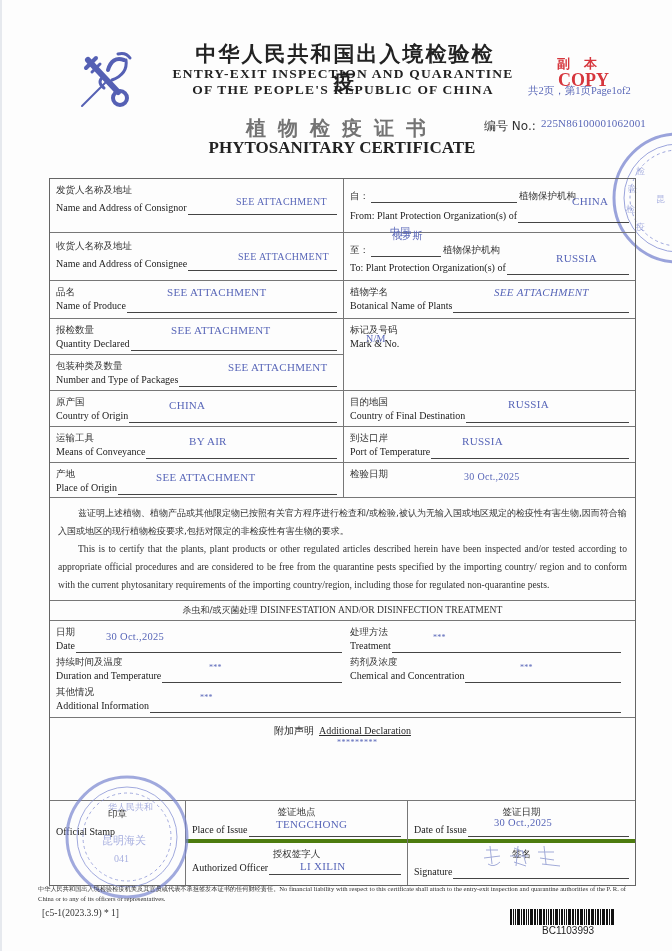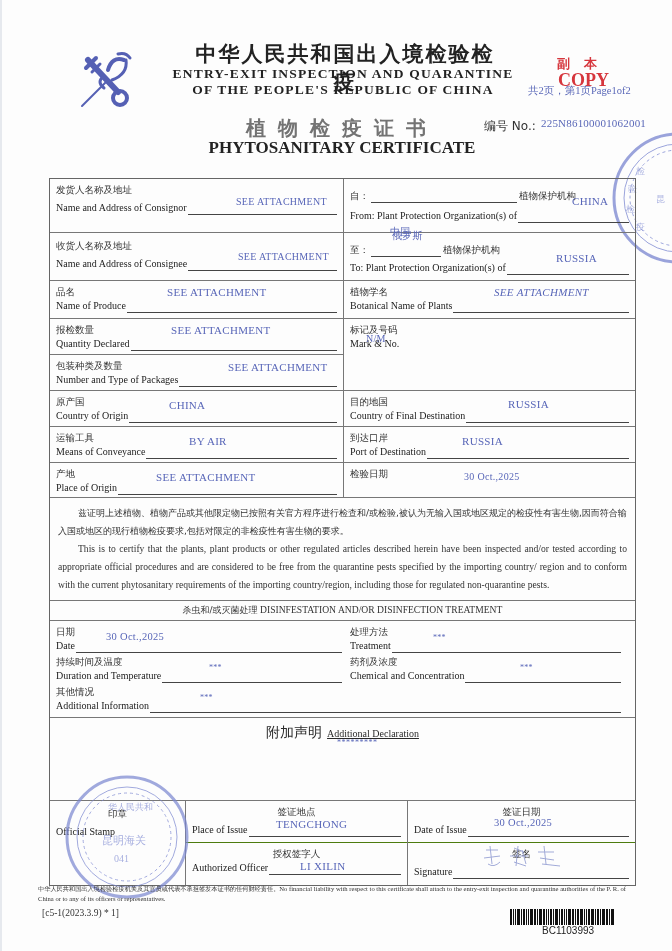--- a/index.html
+++ b/index.html
@@ -39,29 +39,29 @@
   .stmt { padding: 6px 8px; font-size: 9.6px; line-height: 18px; color: #333; }
   .stmt .cn { font-family: "DejaVu Sans", sans-serif; font-size: 9px; text-indent: 20px; }
   .stmt .en { text-indent: 20px; text-align: justify; }
   .treat-h { text-align: center; font-size: 9.6px; padding: 3px 0; color: #333; }
   .treat-h .cn { font-family: "DejaVu Sans", sans-serif; font-size: 9px; }
 
   .tgrid { display: grid; grid-template-columns: 294px 1fr; row-gap: 2px; padding: 4px 6px 4px 6px; }
   .tgrid .tc { position: relative; padding-right: 8px; }
 
   .addl { height: 82px; text-align: center; padding-top: 6px; font-size: 10px; position: relative; }
-  .addl .cn { font-family: Liberation Serif, serif; font-size: 14px; }
+  .addl .cn { font-family: Liberation Serif, serif; font-size: 10px; }
   .addl .stars { position: absolute; left: 287px; top: 20px; font-size: 8px; color: #5866b8; letter-spacing: 0.5px; }
 
   .sign-row { display: flex; }
   .sign-stamp { width: 136px; border-right: 1px solid #777; padding: 6px 6px; position: relative; }
   .sign-mid { width: 222px; border-right: 1px solid #777; }
   .sign-right { flex: 1; }
   .sign-sub { height: 42px; padding: 4px 6px; position: relative; }
-  .sign-sub.top { border-bottom: 1px solid #4d7c0f; }
+  .sign-sub.top { border-bottom: 4px solid #4d7c0f; }
 
   .foot-liab { position: absolute; left: 36px; top: 884px; width: 600px; font-size: 6.6px; line-height: 10px; color: #333; }
   .foot-liab .cn { font-family: "DejaVu Sans", sans-serif; font-size: 6.2px; }
   .foot-code { position: absolute; left: 40px; top: 908px; font-size: 9.5px; color: #333; }
   .barcode { position: absolute; left: 508px; top: 909px; width: 124px; height: 16px; display: flex; align-items: stretch; gap: 1px; }
   .barcode span { background: #111; display: block; }
   .barcode-num { position: absolute; left: 540px; top: 925px; font-family: "Liberation Sans", sans-serif; font-size: 10px; color: #222; }
 
   .stamp-svg { position: absolute; pointer-events: none; }
   .sig-svg { position: absolute; left: 478px; top: 842px; }
@@ -234,21 +234,21 @@
         <div class="lbl-cn">运输工具</div>
         <div class="lbl-en">
             <span>Means of Conveyance</span>
             <span class="uline"></span>
           </div>
         <div class="val" style="left:139px;top:8px;">BY AIR</div>
       </div>
       <div class="cell right">
         <div class="lbl-cn">到达口岸</div>
         <div class="lbl-en">
-            <span>Port of Destination</span>
+            <span>Port of Temperature</span>
             <span class="uline"></span>
           </div>
         <div class="val" style="left:118px;top:8px;">RUSSIA</div>
       </div>
     </div>
 
     <div class="row" style="height:35px;">
       <div class="cell left">
         <div class="lbl-cn">产地</div>
         <div class="lbl-en">

